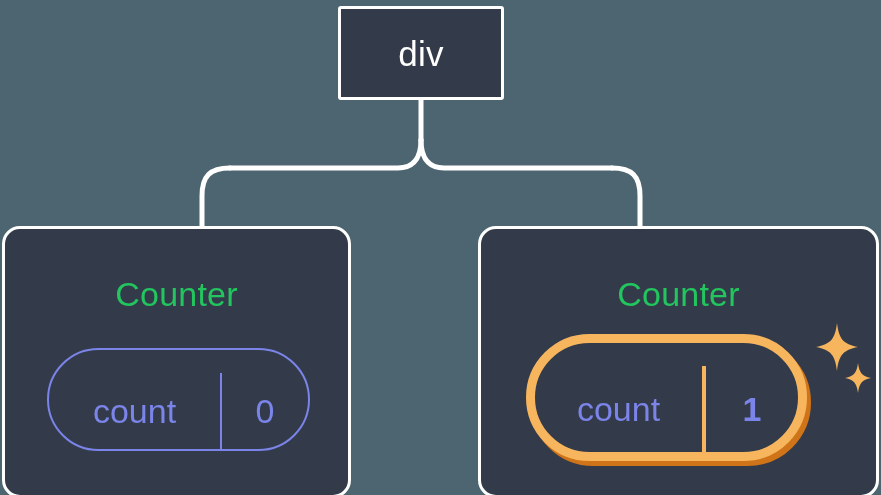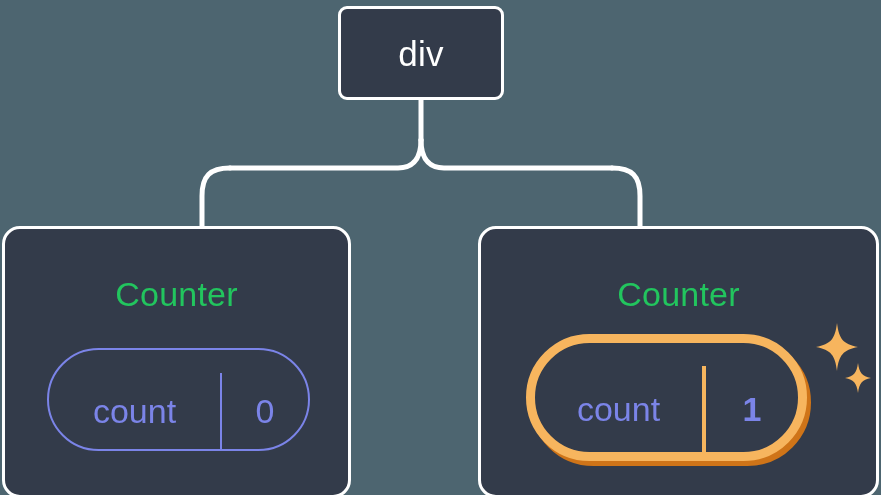--- a/index.html
+++ b/index.html
@@ -30,21 +30,21 @@
   
   .node-root {
     position: absolute;
     left: 338px;
     top: 6px;
     width: 166px;
     height: 94px;
     box-sizing: border-box;
     background: #333b4a;
     border: 3px solid #ffffff;
-    border-radius: 9px;
+    border-radius: 3px;
     display: flex;
     align-items: center;
     justify-content: center;
   }
   .node-root-label {
     color: #ffffff;
     font-size: 35px;
     font-weight: 300;
     letter-spacing: 0.3px;
     line-height: 1;

